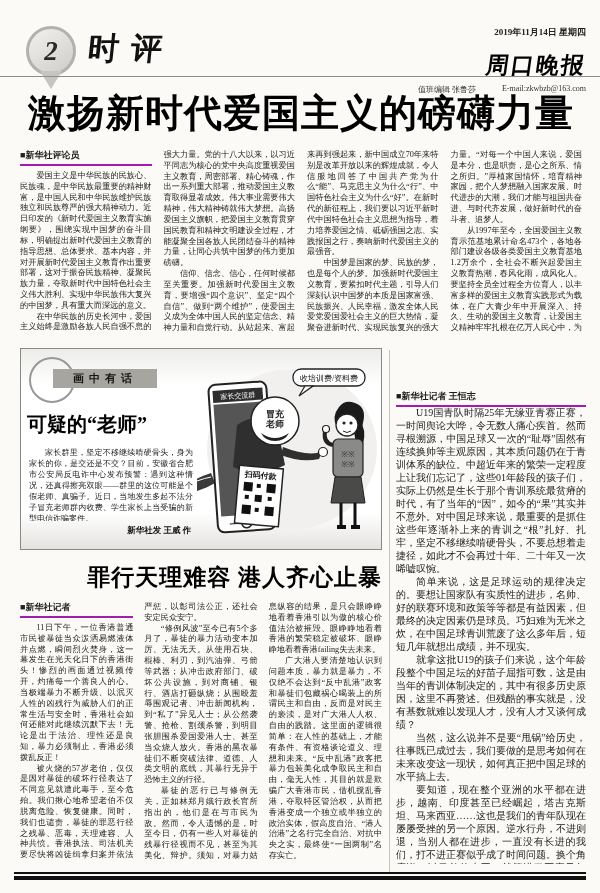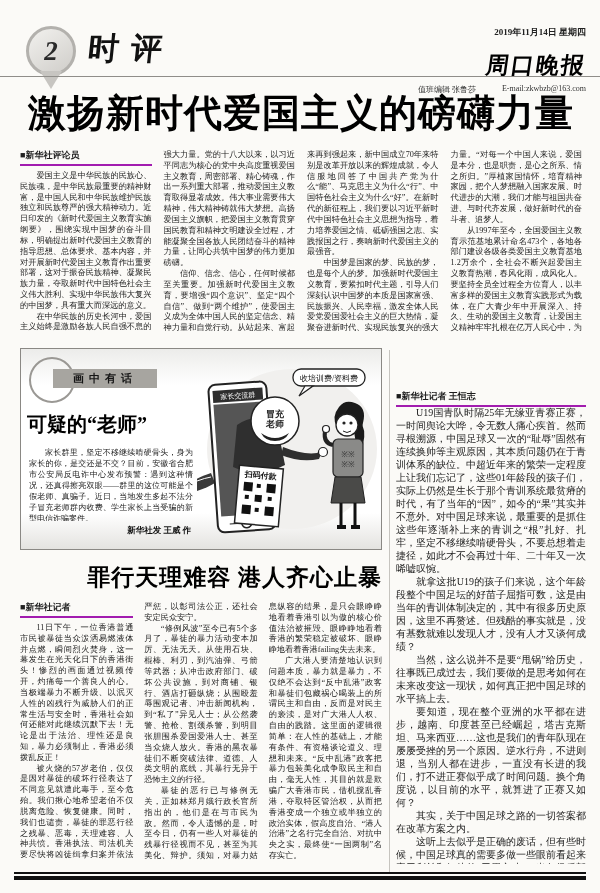--- a/index.html
+++ b/index.html
@@ -184,20 +184,21 @@
 
   </div>
 
   <div class="v-divider"></div>
   <div class="u19-byline">
     <div class="byline">■新华社记者 王恒志</div>
   </div>
   <div class="u19-body">
     <div>
         <p>U19国青队时隔25年无缘亚青赛正赛，一时间舆论大哗，令无数人痛心疾首。然而寻根溯源，中国足球又一次的“耻辱”固然有连续换帅等主观原因，其本质问题仍在于青训体系的缺位。中超近年来的繁荣一定程度上让我们忘记了，这些01年龄段的孩子们，实际上仍然是生长于那个青训系统最贫瘠的时代，有了当年的“因”，如今的“果”其实并不意外。对中国足球来说，最重要的是抓住这些年逐渐补上来的青训之“根”扎好、扎牢，坚定不移继续啃硬骨头，不要总想着走捷径，如此才不会再过十年、二十年又一次唏嘘叹惋。</p>
+        <p>简单来说，这是足球运动的规律决定的。要想让国家队有实质性的进步，名帅、好的联赛环境和政策等等都是有益因素，但最终的决定因素仍是球员。巧妇难为无米之炊，在中国足球青训荒废了这么多年后，短短几年就想出成绩，并不现实。</p>
         <p>就拿这批U19的孩子们来说，这个年龄段整个中国足坛的好苗子屈指可数，这是由当年的青训体制决定的，其中有很多历史原因，这里不再赘述。但残酷的事实就是，没有基数就难以发现人才，没有人才又谈何成绩？</p>
         <p>当然，这么说并不是要“甩锅”给历史，往事既已成过去，我们要做的是思考如何在未来改变这一现状，如何真正把中国足球的水平搞上去。</p>
         <p>要知道，现在整个亚洲的水平都在进步，越南、印度甚至已经崛起，塔吉克斯坦、马来西亚……这也是我们的青年队现在屡屡受挫的另一个原因。逆水行舟，不进则退，当别人都在进步，一直没有长进的我们，打不进正赛似乎成了时间问题。换个角度说，以目前的水平，就算进了正赛又如何？</p>
         <p>其实，关于中国足球之路的一切答案都在改革方案之内。</p>
         <p>这听上去似乎是正确的废话，但有些时候，中国足球真的需要多做一些眼前看起来毫无利益和好处的“无用之功”，当各俱乐部都把青训视为自家的立身之本，当学校和社会里想踢球、喜欢踢球的人越来越多，当职业球员们真正有了职业球员应有的素质……中国足球想搞不好都难。</p>
       </div>
 
   </div>
 
   <div class="foot-rule">

